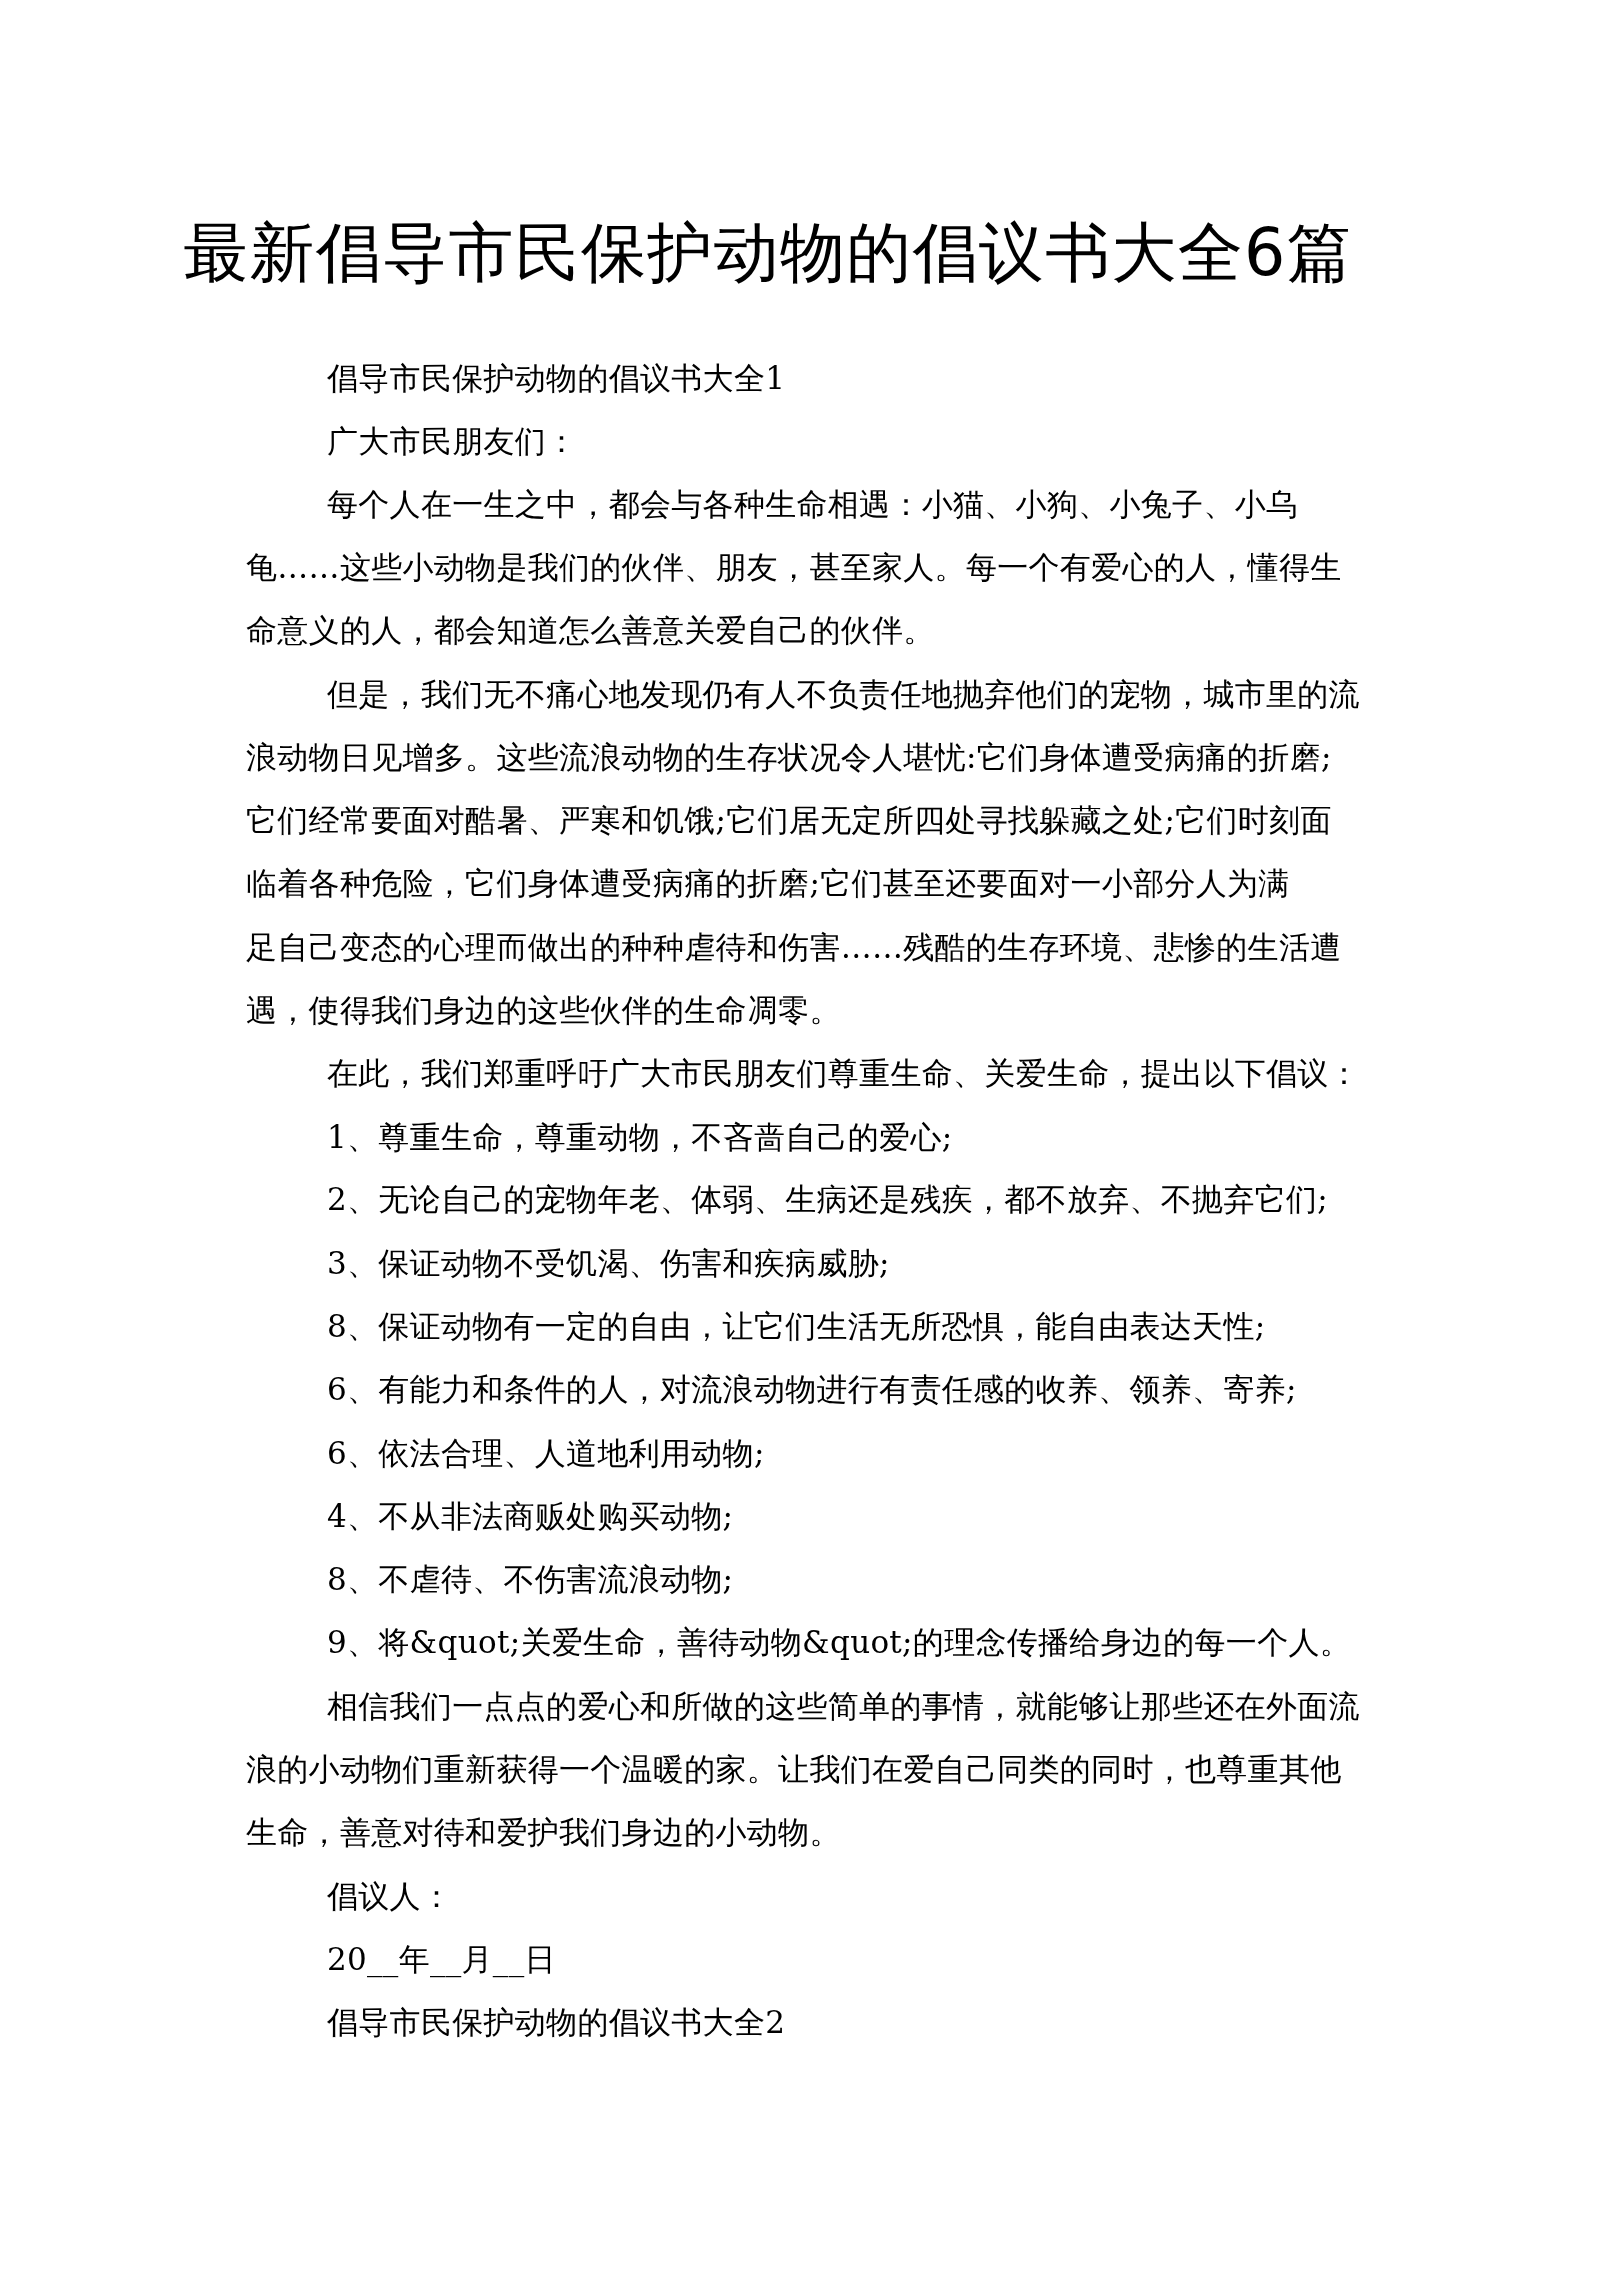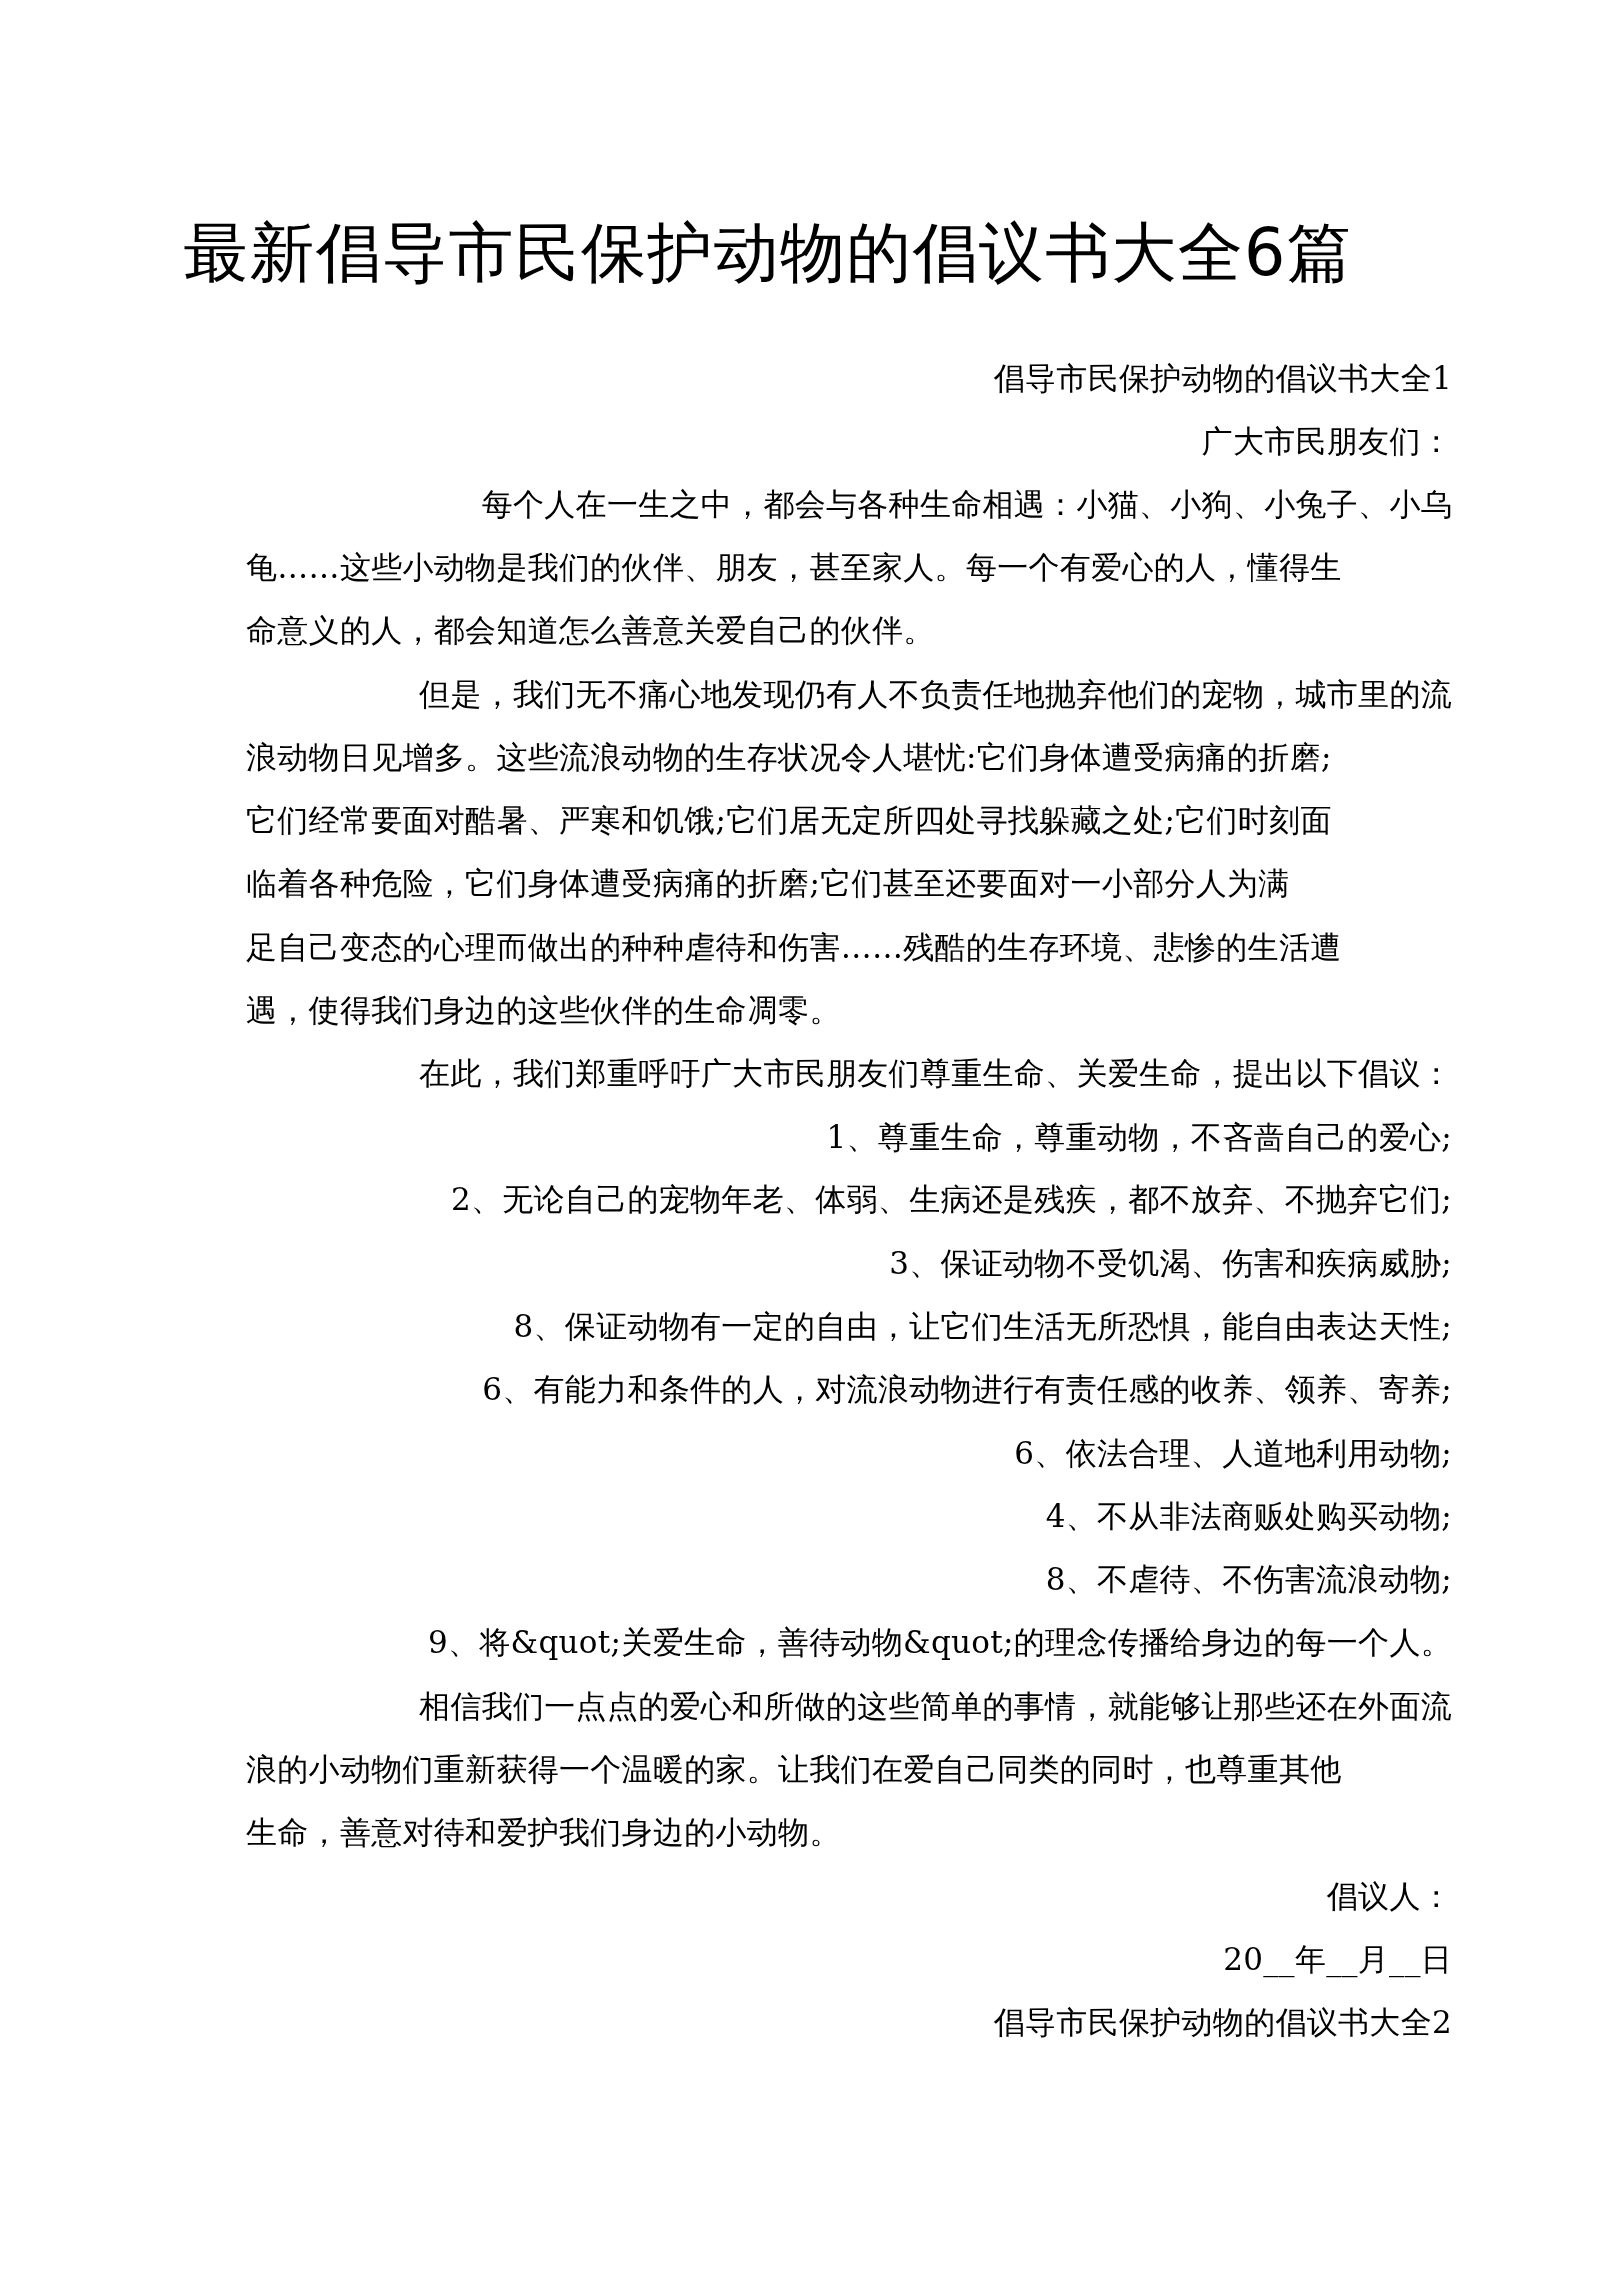--- a/index.html
+++ b/index.html
@@ -1,19 +1,19 @@
 <!DOCTYPE html>
 <html style="font-size:10.5px"><head>
 <meta charset="utf-8">
 <style>
   html, body { margin: 0; padding: 0; background: #ffffff; }
   body { width: 1623px; height: 2295px; position: relative; overflow: hidden; color: #000; font-family: "DejaVu Serif", "Liberation Serif", serif; }
   .title { position: absolute; left: 0; width: 1353px; top: 196px; text-align: right; font-size: 65px; line-height: 85px; letter-spacing: 1.3px; font-family: "DejaVu Sans", "Liberation Sans", sans-serif; margin-top: 14px; }
   .line { position: absolute; left: 246px; width: 1139px; font-size: 31px; line-height: 39px; white-space: nowrap; letter-spacing: 0.3px; }
-  .indent { left: 313px; text-align: right; }
+  .indent { left: 327px; }
 </style>
 </head>
 <body>
 
 <div>
   <div class="title">最新倡导市民保护动物的倡议书大全6篇</div>
 
   <div class="line indent" style="top:359px">倡导市民保护动物的倡议书大全1</div>
   <div class="line indent" style="top:422px">广大市民朋友们：</div>
 

